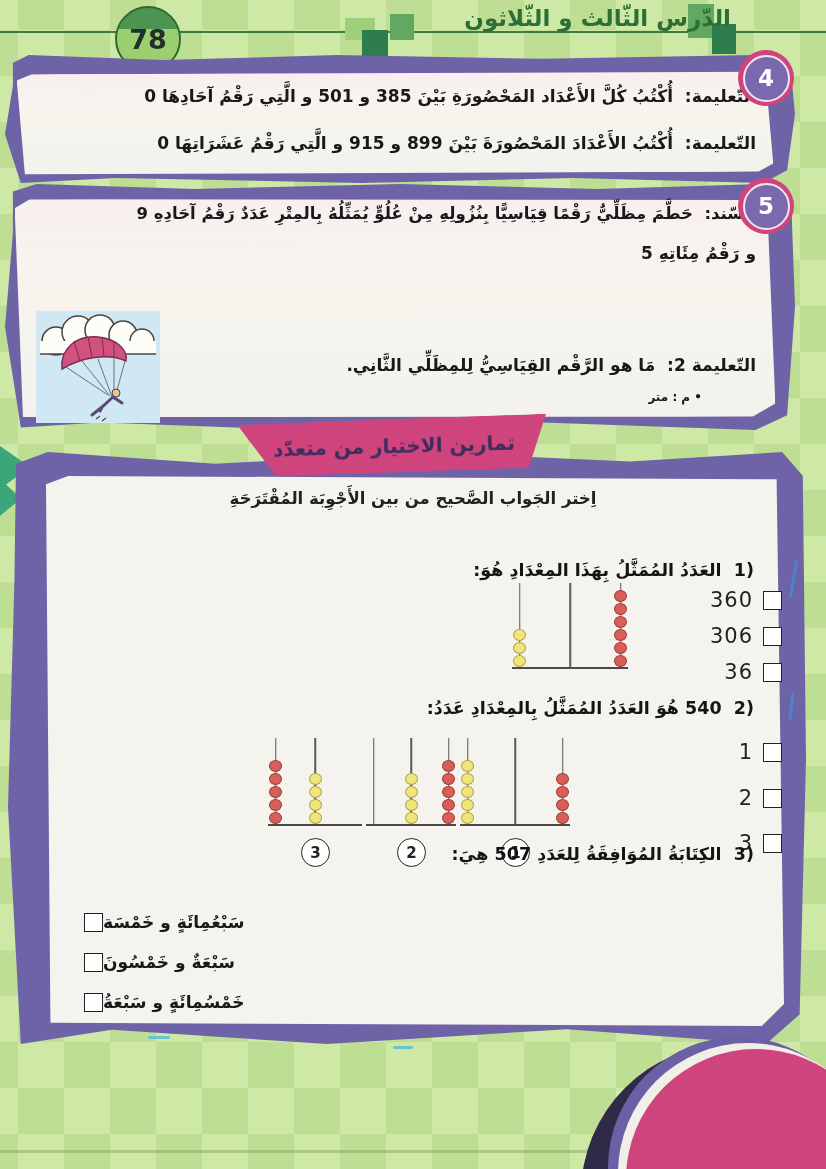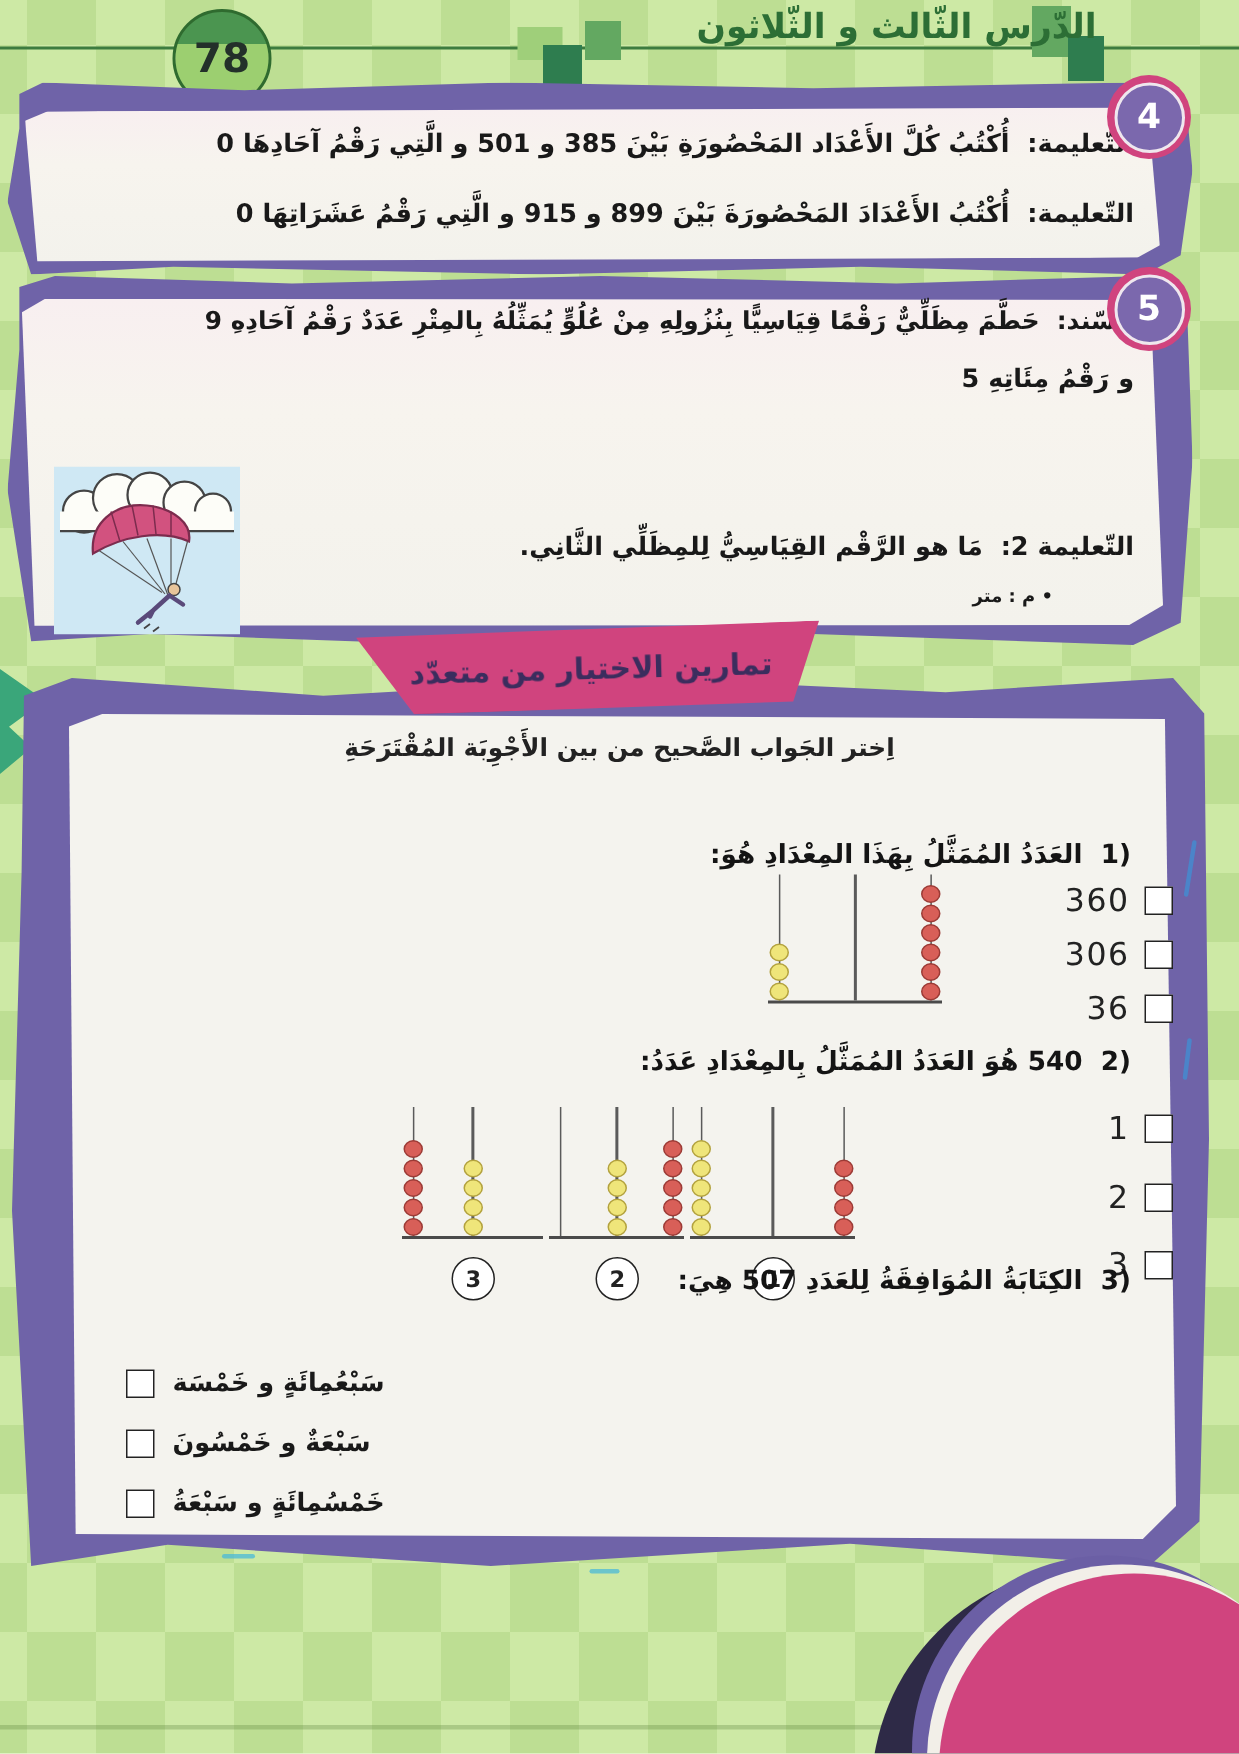--- a/index.html
+++ b/index.html
@@ -58,21 +58,21 @@
 
   
   .intro{position:absolute;left:120px;right:120px;top:489px;text-align:center;direction:rtl;z-index:5;
     color:#222;font-weight:700;font-size:16.5px;}
   .q-title{position:absolute;left:60px;right:72px;text-align:right;direction:rtl;z-index:5;
     color:#141414;font-weight:800;font-size:17.5px;white-space:nowrap;}
 
   .opt-row{position:absolute;right:44px;display:flex;align-items:center;gap:10px;z-index:5;}
   .opt-val{font-size:21px;color:#222;letter-spacing:1px;}
   .checkbox{width:17px;height:17px;background:#fff;border:1.7px solid #222;}
-  .opt-row3{position:absolute;left:84px;display:flex;align-items:center;gap:12px;z-index:5;}
+  .opt-row3{position:absolute;left:84px;display:flex;align-items:center;gap:0;z-index:5;}
   .opt-row3 .txt{direction:rtl;font-weight:700;font-size:17px;color:#191919;}
 
   
   .abacus{position:absolute;display:flex;justify-content:space-between;z-index:5;
     border-bottom:2px solid #4a4a4a;}
   .slot{position:relative;width:15px;display:flex;flex-direction:column;justify-content:flex-end;align-items:center;}
   .rodline{position:absolute;top:0;bottom:0;left:50%;width:1.5px;background:#5a5a5a;transform:translateX(-50%);}
   .bead{width:13px;height:12px;border-radius:50%;margin-top:1px;z-index:1;box-sizing:border-box;}
   .bead.red{background:#d85f58;border:1px solid #9c3b36;}
   .bead.yellow{background:#efe57a;border:1px solid #b3a23e;}

